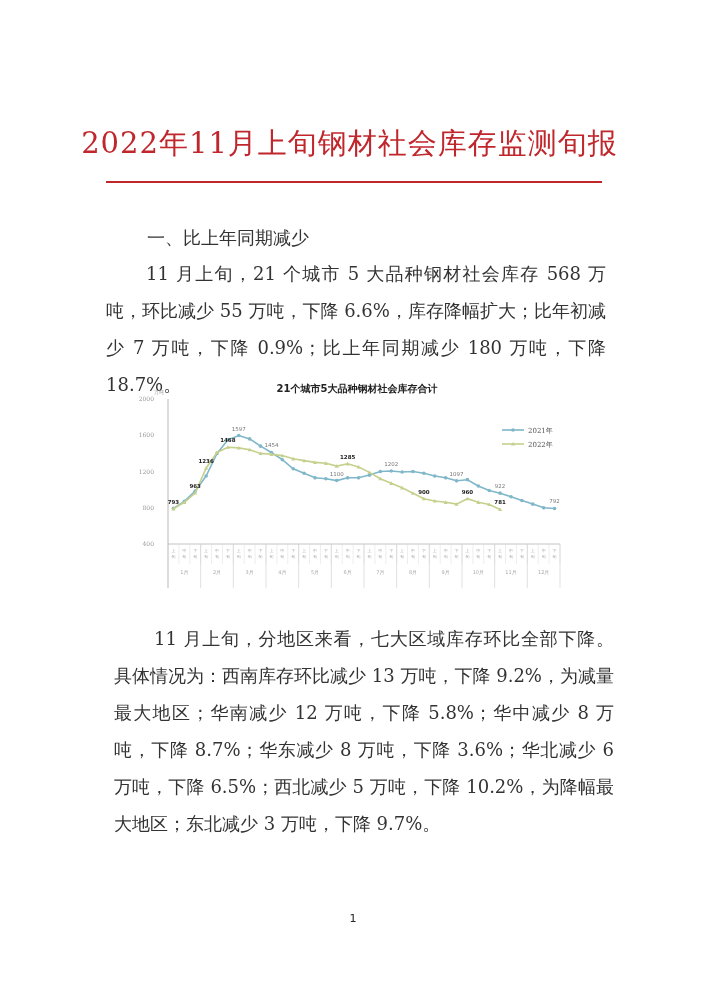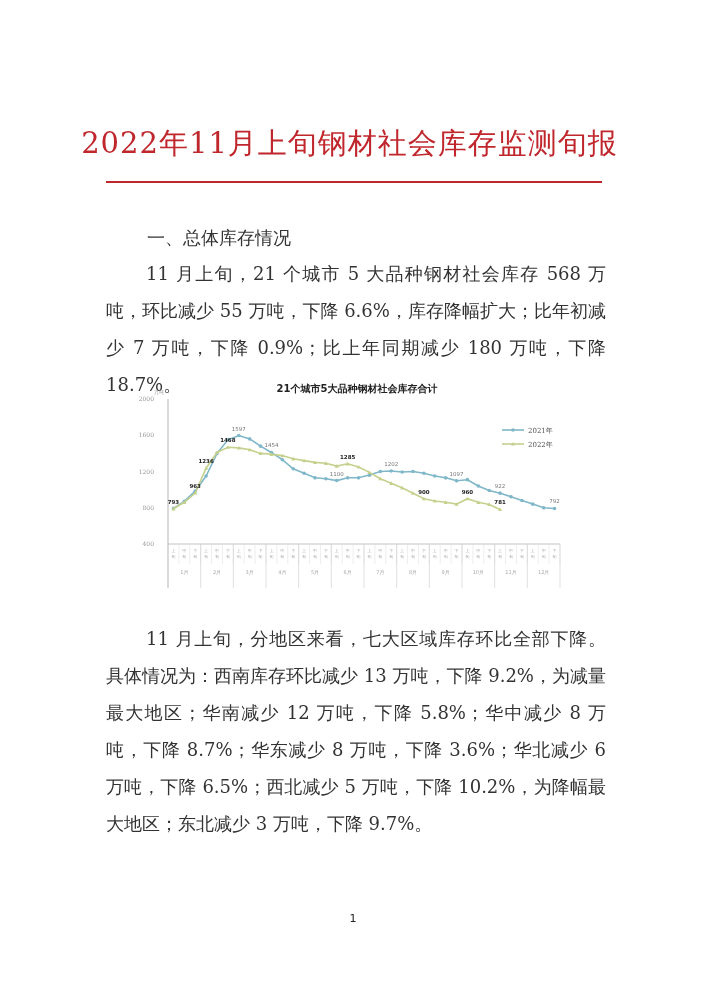--- a/index.html
+++ b/index.html
@@ -2,32 +2,32 @@
 <html><head>
 <meta charset="utf-8">
 <style>
   html,body{margin:0;padding:0;background:#fff;}
   body{width:706px;height:1000px;position:relative;overflow:hidden;font-family:"DejaVu Serif","Liberation Serif",serif;color:#222;}
   .title{position:absolute;left:0;width:699px;top:124px;text-align:center;font-size:29px;color:#c0272d;letter-spacing:1px;font-family:"DejaVu Serif","Liberation Serif",serif;}
   .rule{position:absolute;left:106px;width:496px;top:181px;height:2px;background:#c0272d;}
   .h1{position:absolute;left:147px;top:226px;font-size:18px;color:#333;}
   .para{position:absolute;left:106px;width:500px;font-size:18px;line-height:37px;color:#333;text-align:justify;}
   .p1{top:255px;}
-  .p2{top:620px;}
+  .p2{top:620px;margin-left:8px;}
   .para .indent{display:inline-block;width:40px;}
   .chart{position:absolute;left:132px;top:378px;width:450px;height:210px;}
   .pagenum{position:absolute;left:0;width:706px;top:912px;text-align:center;font-size:11px;font-family:"DejaVu Sans","Liberation Sans",sans-serif;color:#222;}
 </style>
 </head>
 <body>
 
 <div class="title">2022年11月上旬钢材社会库存监测旬报</div>
 <div class="rule"></div>
 
-<div class="h1">一、总体库存情况</div>
+<div class="h1">一、比上年同期减少</div>
 
 <div class="para p1"><span class="indent"></span><span>11 月上旬，21 个城市 5 大品种钢材社会库存 568 万吨，环比减少 55 万吨，下降 6.6%，库存降幅扩大；比年初减少 7 万吨，下降 0.9%；比上年同期减少 180 万吨，下降 18.7%。</span></div>
 
 <div class="chart">
   <svg id="chartsvg" width="450" height="210" viewBox="0 0 450 210" xmlns="http://www.w3.org/2000/svg">
       <text x="225" y="14" text-anchor="middle" font-size="10" font-weight="bold" fill="#222" font-family="DejaVu Sans, sans-serif">21个城市5大品种钢材社会库存合计</text>
       <text x="22" y="16" font-size="5" fill="#999" font-family="DejaVu Sans, sans-serif">万吨</text>
       <text x="22" y="168" text-anchor="end" font-size="6" fill="#999" font-family="DejaVu Serif, serif">400</text>
       <text x="22" y="131.75" text-anchor="end" font-size="6" fill="#999" font-family="DejaVu Serif, serif">800</text>
       <text x="22" y="95.5" text-anchor="end" font-size="6" fill="#999" font-family="DejaVu Serif, serif">1200</text>

